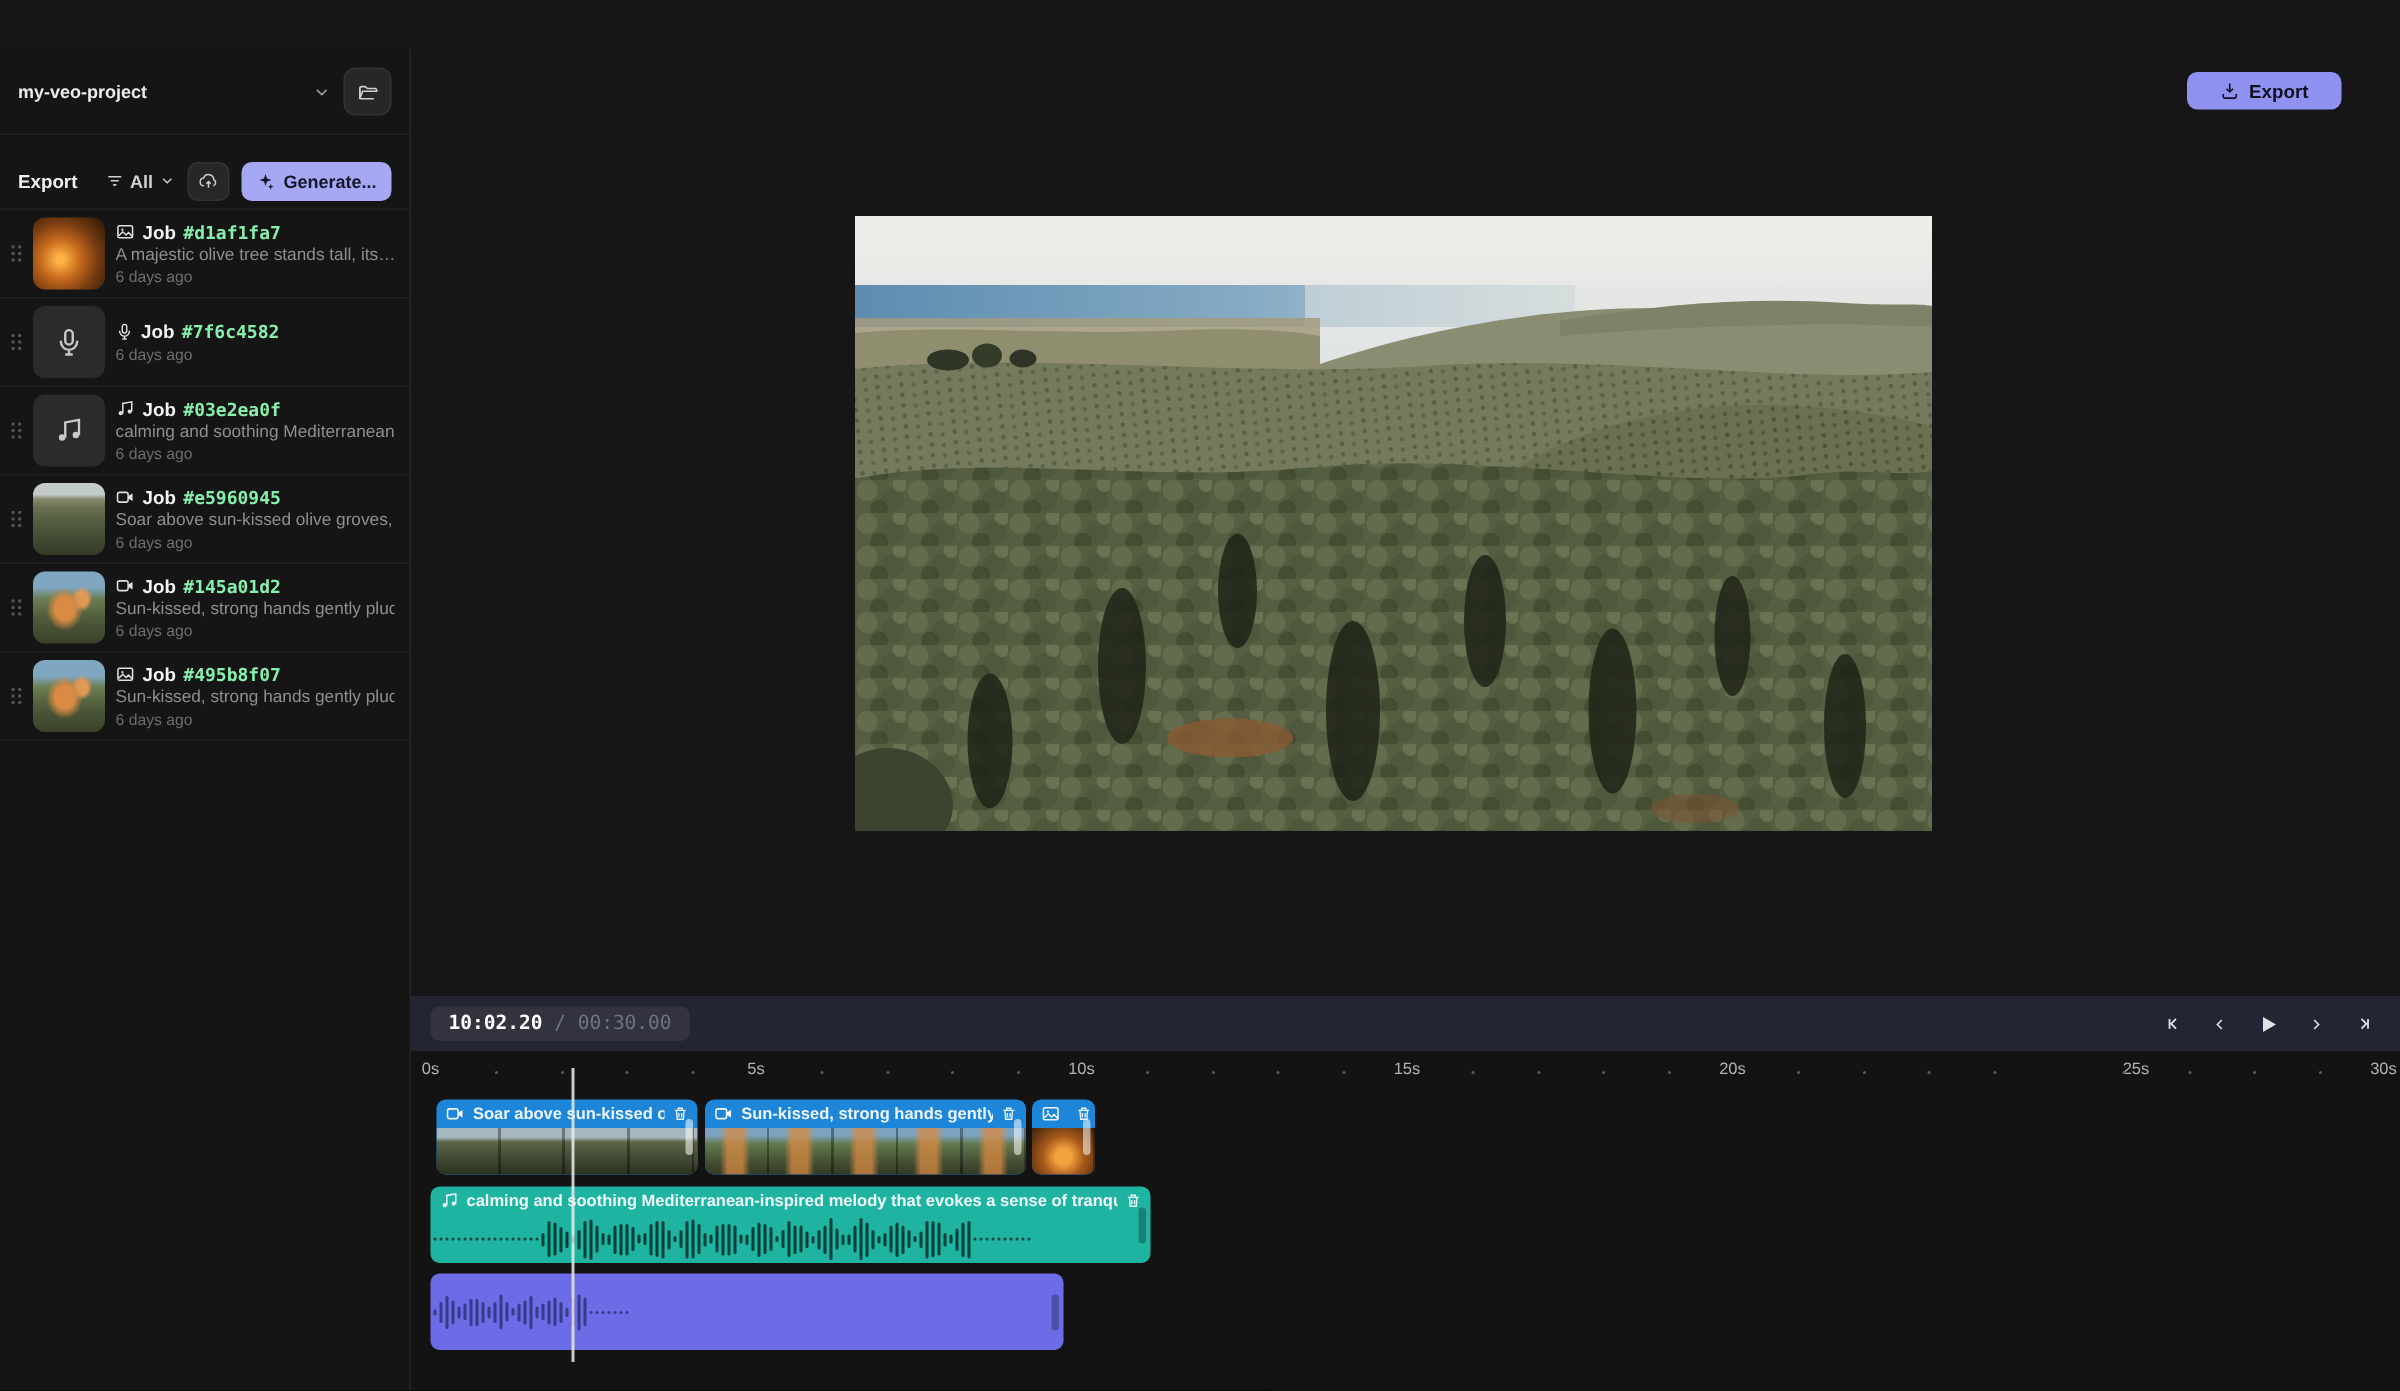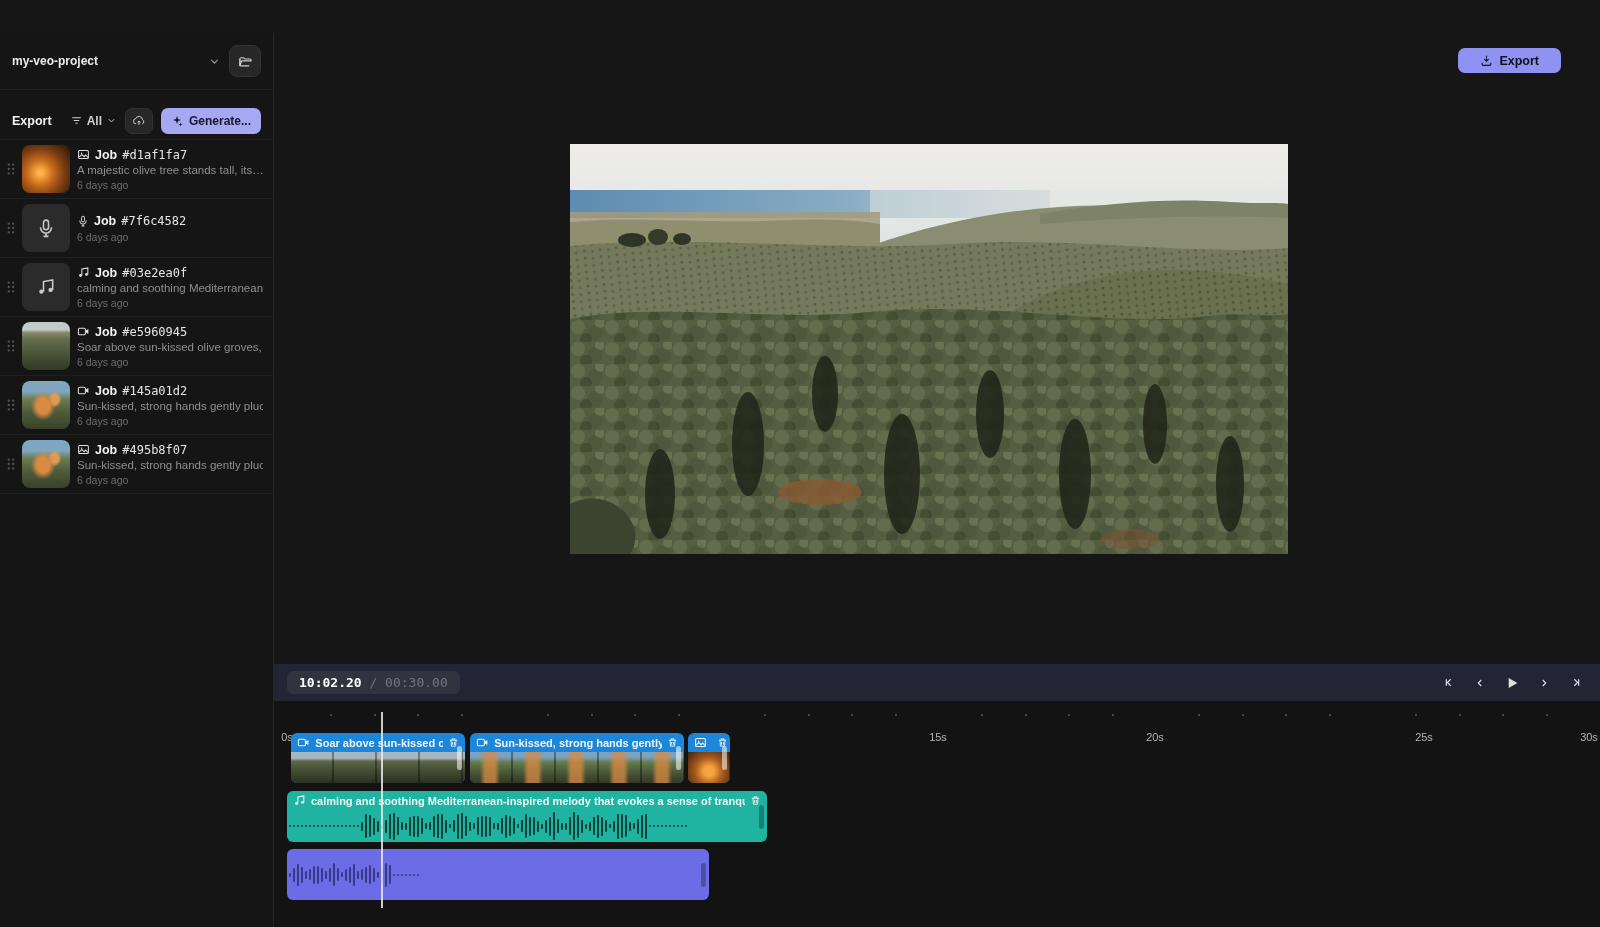--- a/index.html
+++ b/index.html
@@ -41,21 +41,21 @@
   .t-olive-sunset { background:radial-gradient(circle at 38% 58%, #ffb347 6%, #c76a1d 32%, #7a3d12 60%, #331d08 92%); }
   .t-grove { background:linear-gradient(180deg,#c3cbc8 0%,#c3cbc8 16%,#8a8a6d 22%,#687050 34%,#4c543a 64%,#333a26 100%); }
   .t-person { background:linear-gradient(180deg,#7fa7c2 0%,#7fa7c2 22%,#6b7d52 38%,#4f5b3a 65%,#39412a 100%); }
   .t-person::after { content:""; position:absolute; inset:0; background:radial-gradient(ellipse 34% 40% at 44% 52%, #d98a43 0 40%, transparent 75%),
                      radial-gradient(ellipse 18% 22% at 68% 38%, #e09a55 0 45%, transparent 80%); }
   .t-mic, .t-music { background:#2b2b2b; }
   .job-text { flex:1; min-width:0; }
   .job-title { display:flex; align-items:center; gap:5px; color:#f2f2f2; }
   .job-type-ico { display:flex; color:#e0e0e0; flex:none; }
   .job-word { font-size:12.5px; font-weight:800; }
-  .job-id { font-family:"DejaVu Sans Mono", monospace; font-size:12px; font-weight:400; color:#e5e5e5; }
+  .job-id { font-family:"DejaVu Sans Mono", monospace; font-size:12px; font-weight:700; color:#86efac; }
   .job-desc { font-size:11.5px; color:#8f8f8f; white-space:nowrap; overflow:hidden; margin-top:2px; }
   .job-time { font-size:10.5px; color:#6d6d6d; margin-top:3px; }
 
   
   .main { position:absolute; top:33px; left:274px; width:1326px; height:894px; background:#161616; }
   .export-btn { position:absolute; top:15px; right:39px; height:25px; border-radius:7px; background:#8f92f0; color:#101022;
                 border:none; font-weight:700; font-size:12.5px; display:flex; align-items:center; gap:6px; padding:0 22px; cursor:pointer; font-family:inherit; }
   .preview { position:absolute; left:296px; top:111px; width:718px; height:410px; background:#0c0c0c; cursor:pointer; }
   .preview svg { display:block; width:100%; height:100%; }
 
@@ -63,21 +63,21 @@
   .timeline { position:absolute; left:0; bottom:0; width:1326px; height:263px; }
   .tl-controls { height:37px; background:#242534; display:flex; align-items:center; justify-content:space-between; padding:0 13px; }
   .time-box { background:#32333f; border-radius:6px; padding:4px 12px; font-family:"DejaVu Sans Mono", monospace; font-size:13px; }
   .t-cur { color:#ffffff; font-weight:700; }
   .t-sep, .t-tot { color:#707383; }
   .transport { display:flex; align-items:center; gap:10px; }
   .tr-btn { background:none; border:none; color:#e0e0e4; display:flex; align-items:center; justify-content:center;
             width:22px; height:22px; cursor:pointer; }
   .tl-body { position:relative; height:226px; background:#131313; overflow:hidden; }
   .ruler { position:relative; height:27px; }
-  .ruler-label { position:absolute; top:6px; transform:translateX(-50%); font-size:11px; color:#b3b3b3;margin-top:24px; }
+  .ruler-label { position:absolute; top:6px; transform:translateX(-50%); font-size:11px; color:#b3b3b3; }
   .ruler-dot { position:absolute; top:13px; width:2px; height:2px; border-radius:50%; background:#5c5c5c; }
   .track { position:relative; height:50px; }
   .track-video { margin-top:5px; }
   .track-music { margin-top:8px; height:51px; }
   .track-voice { margin-top:7px; height:51px; }
 
   .clip { position:absolute; top:0; height:100%; border-radius:6px; overflow:hidden; display:flex; flex-direction:column; cursor:pointer; }
   .clip-head { height:19px; flex:none; display:flex; align-items:center; gap:5px; padding:0 6px; }
   .clip-ico { display:flex; flex:none; color:#f0f6ff; }
   .clip-label { flex:1; min-width:0; font-size:11px; font-weight:700; color:rgba(255,255,255,.92); white-space:nowrap; overflow:hidden; }

